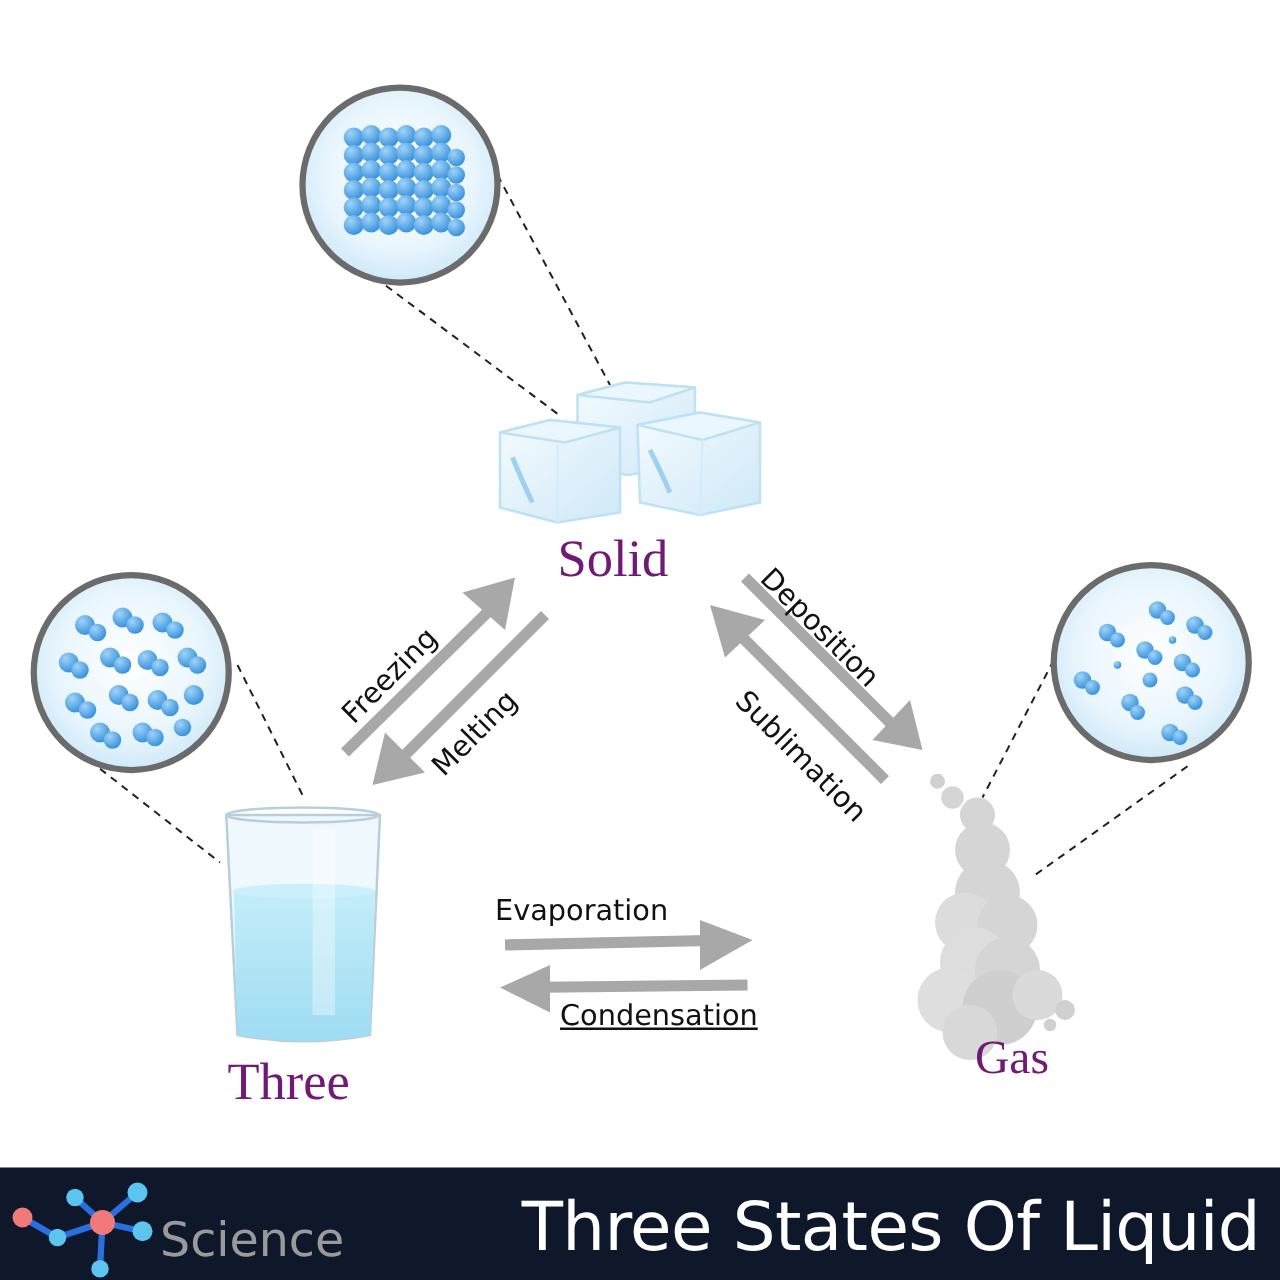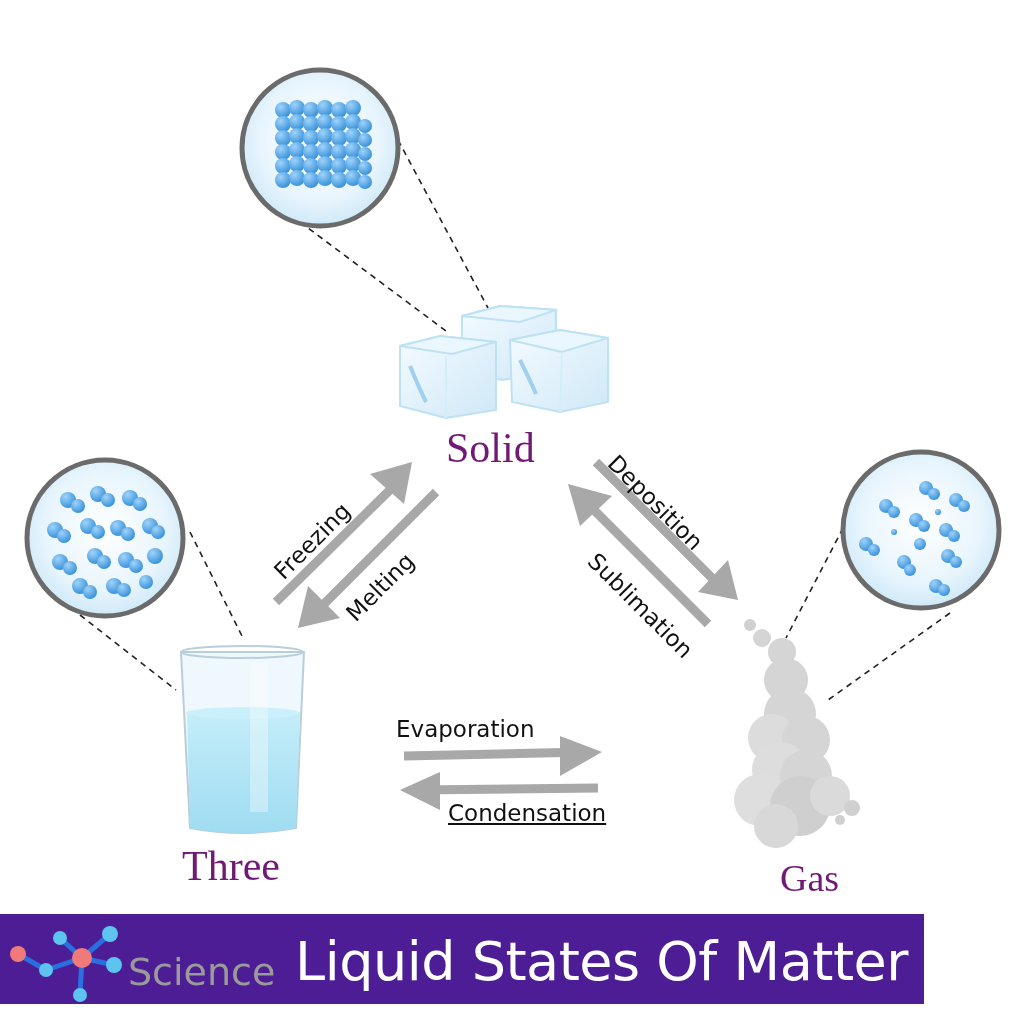--- a/index.html
+++ b/index.html
@@ -1,21 +1,21 @@
 <!DOCTYPE html>
 <html><head>
 <meta charset="utf-8">
 <style>
   html, body { margin:0; padding:0; }
   body { width:1024px; height:1024px; background:#ffffff; position:relative; overflow:hidden;
          font-family:"DejaVu Sans", "Liberation Sans", sans-serif; }
   .state-label { position:absolute; color:#701a75; font-size:42px; font-family:Liberation Serif, serif; }
   .proc-label { position:absolute; color:#111; font-size:23px; font-family:"DejaVu Sans", sans-serif; white-space:nowrap; transform-origin:left center; }
   svg { position:absolute; left:0; top:0; }
-  .footer { position:absolute; left:0; top:914px; width:924px; height:90px; background:#4c1d95; }
+  .footer { position:absolute; left:0; top:934px; width:1024px; height:90px; background:#0f172a; }
   .footer-title { position:absolute; right:16px; top:16px; color:#fff; font-size:54px; font-family:"DejaVu Sans", sans-serif; white-space:nowrap; letter-spacing:-0.5px; }
   .footer-brand { position:absolute; left:128px; top:36px; color:#9a9a9a; font-size:38px; font-family:"DejaVu Sans", sans-serif; }
 </style>
 </head>
 <body>
 
 <svg width="1024" height="934" viewBox="0 0 1024 934">
   <defs>
     <radialGradient id="lensGrad" cx="50%" cy="45%" r="55%">
       <stop offset="0%" stop-color="#ffffff"></stop>
@@ -219,21 +219,21 @@
 
     <g>
       <line x1="598" y1="788" x2="416" y2="790" stroke="#a8a8a8" stroke-width="9"></line>
       <polygon points="400,790 440,772 440,810"></polygon>
     </g>
   </g>
 </svg>
 
 <div class="state-label" style="left:446px; top:424px;">Solid</div>
 <div class="state-label" style="left:182px; top:842px;">Three</div>
-<div class="state-label" style="left:780px; top:856px; font-size:38px;">Gas</div>
+<div class="state-label" style="left:780px; top:824px; font-size:38px;">Gas</div>
 
 <div class="proc-label" style="left:278px; top:562px; transform:rotate(-45deg);">Freezing</div>
 <div class="proc-label" style="left:350px; top:604px; transform:rotate(-45deg);">Melting</div>
 <div class="proc-label" style="left:612px; top:446px; transform:rotate(45deg);">Deposition</div>
 <div class="proc-label" style="left:592px; top:544px; transform:rotate(45deg);">Sublimation</div>
 <div class="proc-label" style="left:396px; top:716px;">Evaporation</div>
 <div class="proc-label" style="left:448px; top:800px;text-decoration:underline;">Condensation</div>
 
 <div class="footer">
   <svg width="130" height="90" viewBox="0 0 130 90" style="position:absolute; left:4px; top:0;">
@@ -247,14 +247,14 @@
     </g>
     <circle cx="14" cy="40" r="8" fill="#f07a7a"></circle>
     <circle cx="42" cy="56" r="7" fill="#5cc4ef"></circle>
     <circle cx="56" cy="24" r="7" fill="#5cc4ef"></circle>
     <circle cx="106" cy="20" r="8" fill="#5cc4ef"></circle>
     <circle cx="110" cy="51" r="8" fill="#5cc4ef"></circle>
     <circle cx="76" cy="81" r="7" fill="#5cc4ef"></circle>
     <circle cx="78" cy="44" r="10" fill="#f07a7a"></circle>
   </svg>
   <div class="footer-brand">Science</div>
-  <div class="footer-title">Liquid States Of Matter</div>
+  <div class="footer-title">Three States Of Liquid</div>
 </div>
 
 </body></html>

